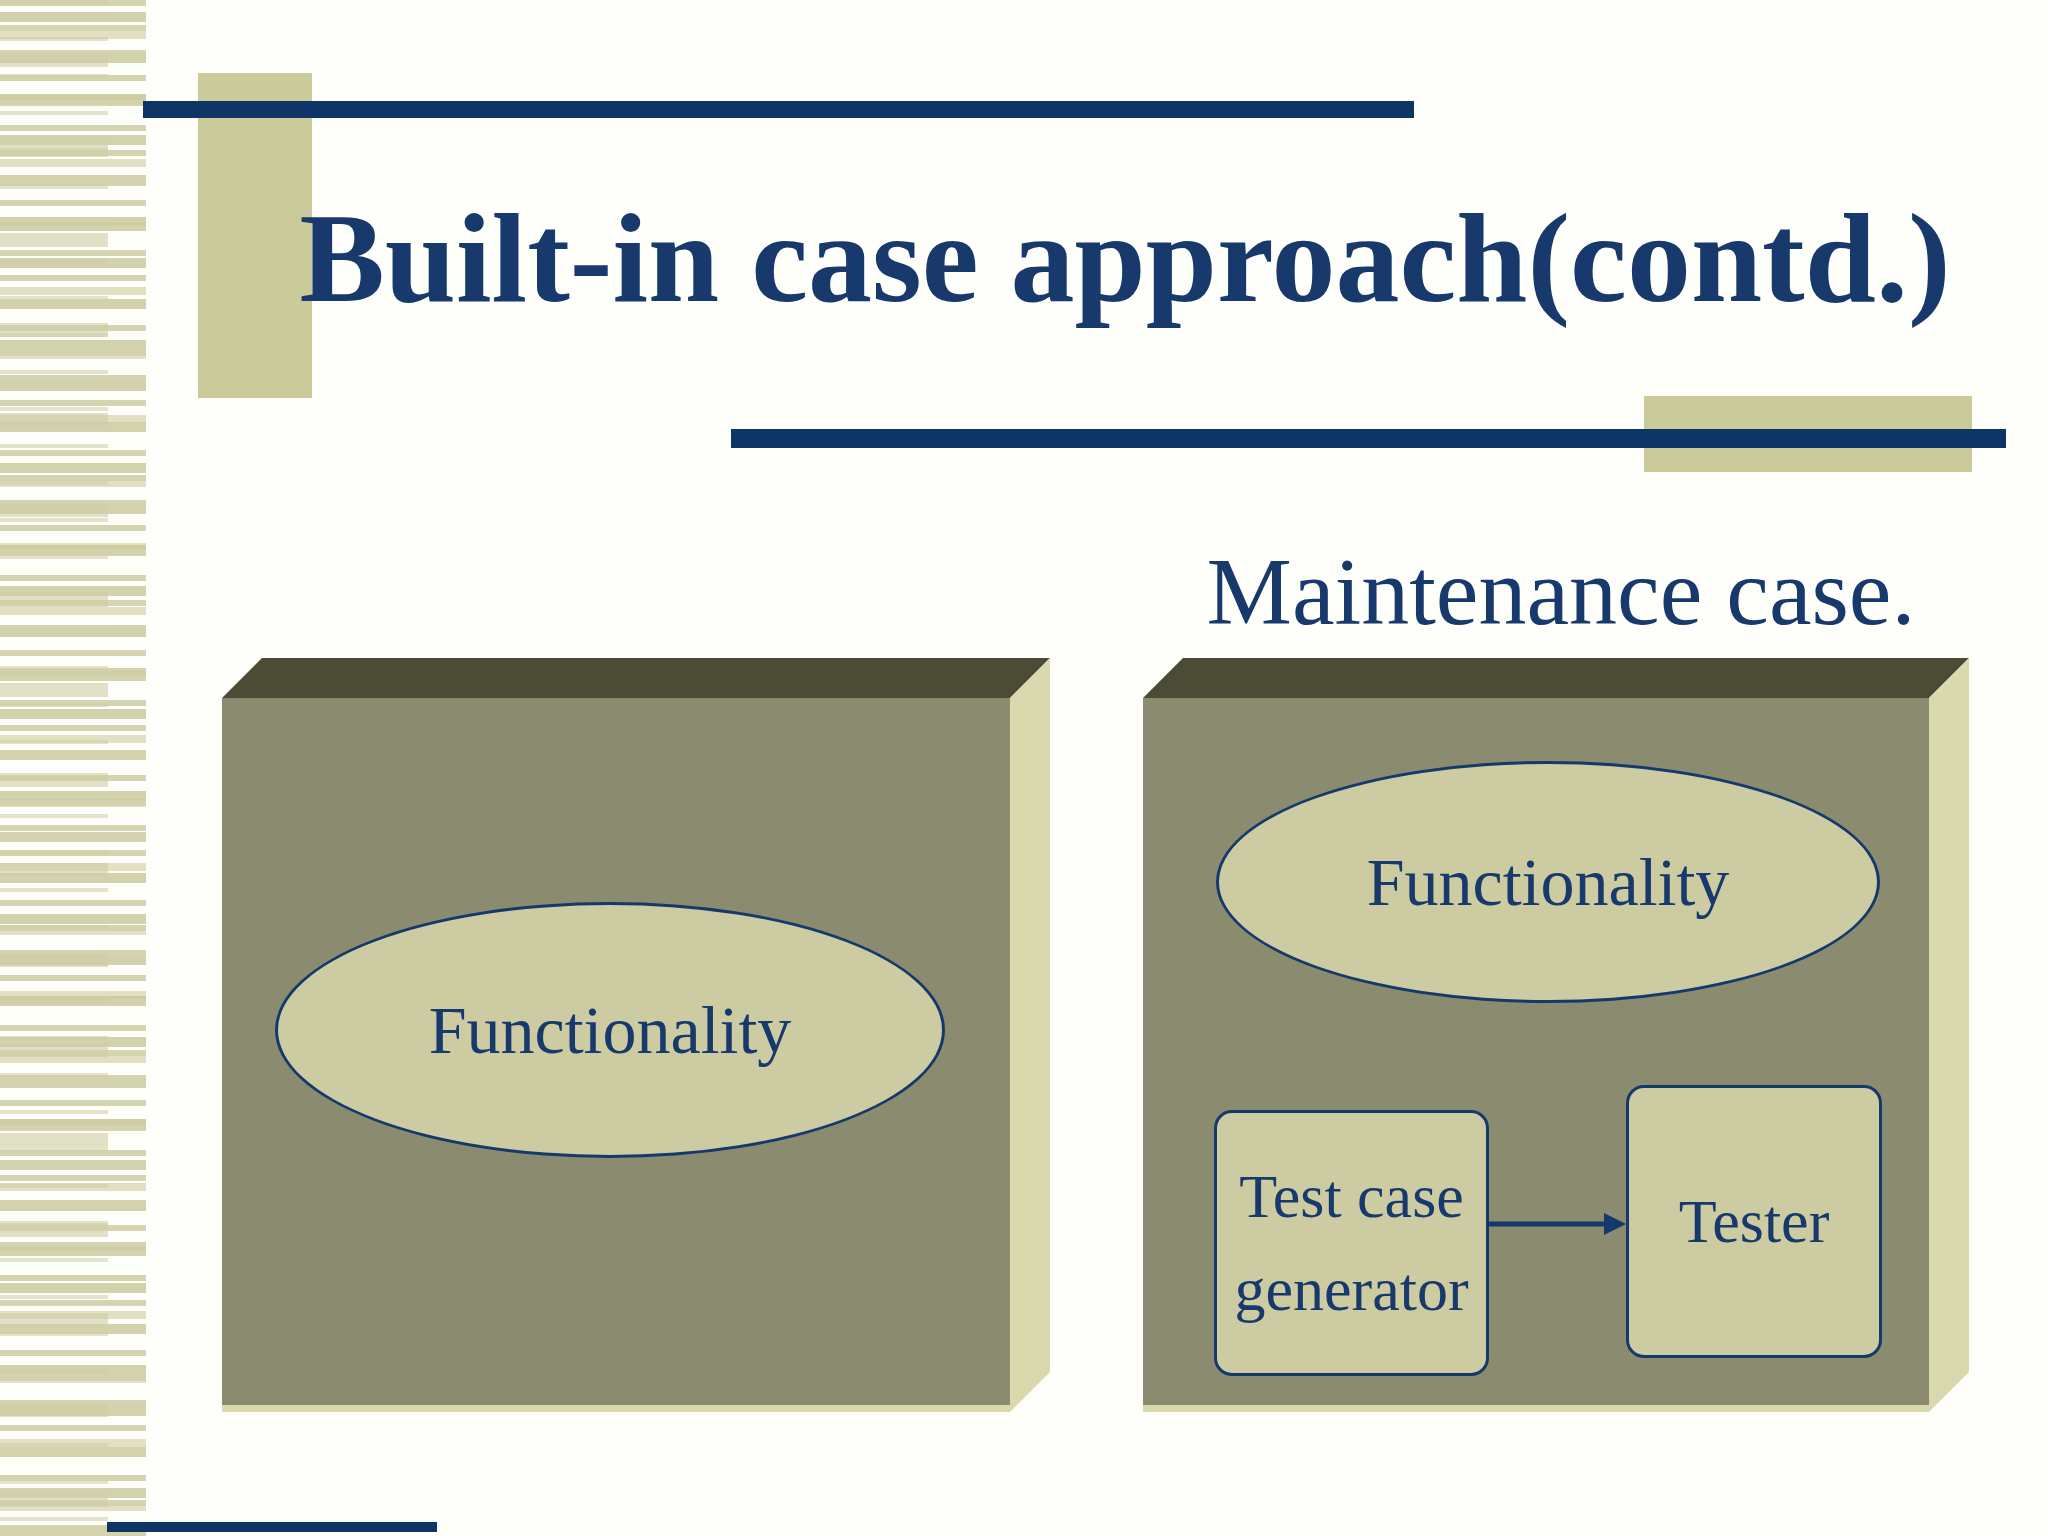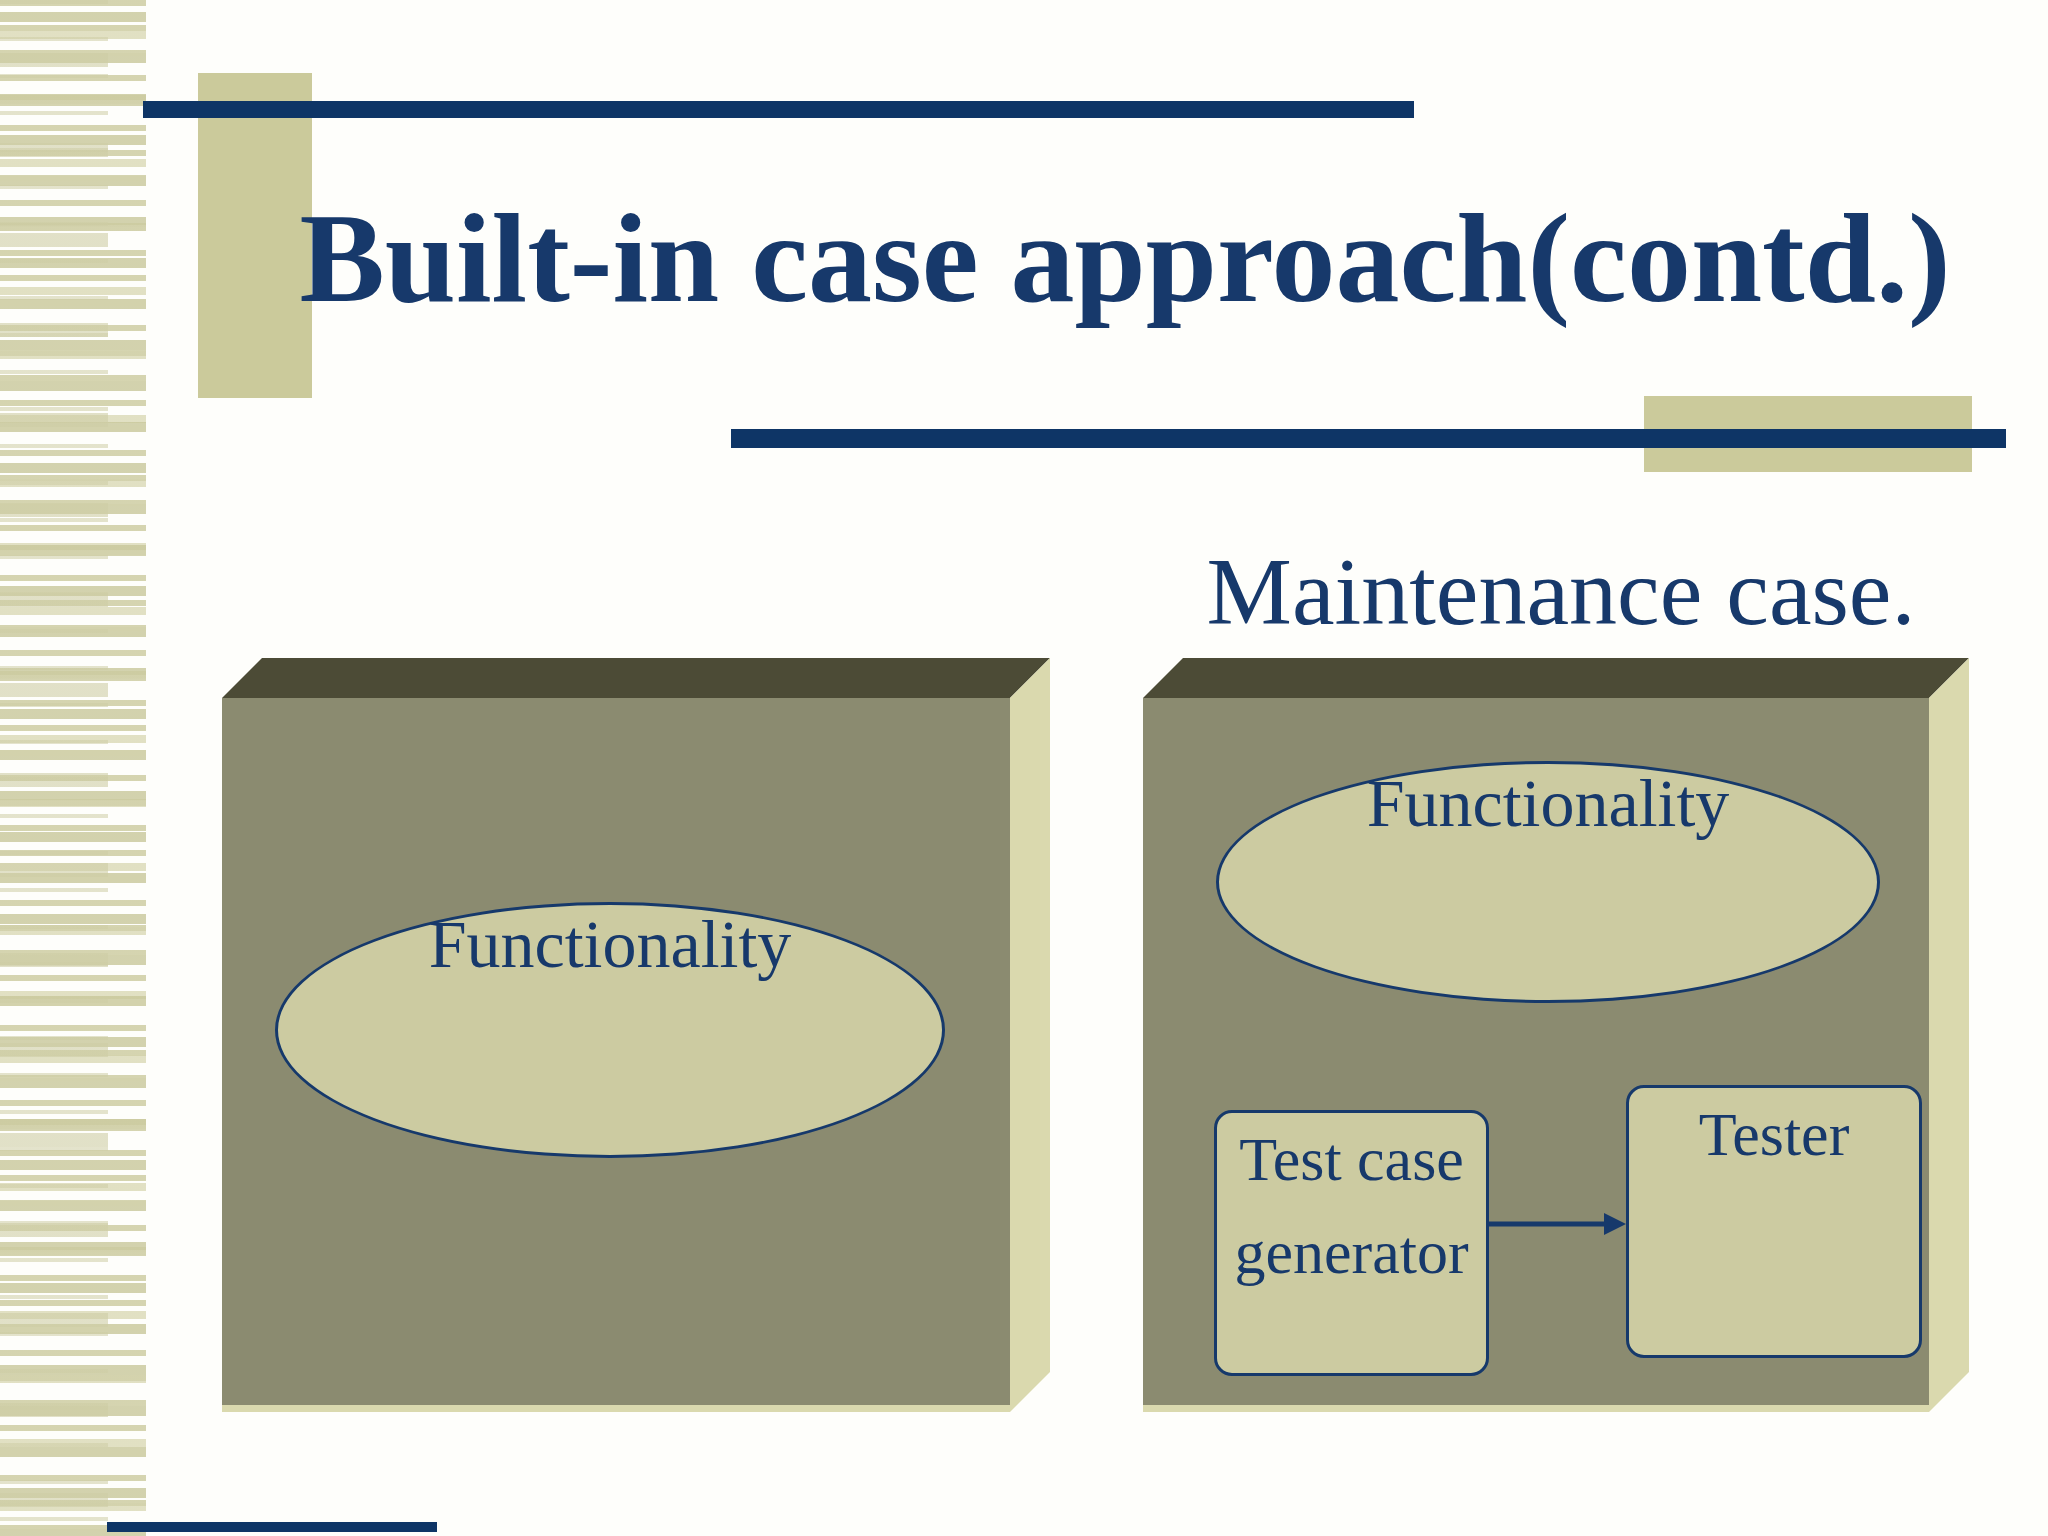--- a/index.html
+++ b/index.html
@@ -62,31 +62,31 @@
   .topface-right{left:1143px;width:826px;clip-path:polygon(40px 0,826px 0,786px 40px,0 40px);}
   .box-sideface{top:658px;width:40px;height:754px;background:var(--box-side,#DAD9AE);
     clip-path:polygon(40px 0,40px 714px,0 754px,0 40px);}
   .sideface-left{left:1010px;}
   .sideface-right{left:1929px;}
 
   
   .shape{
     background:var(--shape-fill,#CCCBA1);
     border:3px solid var(--shape-border,#16396B);
-    display:flex;justify-content:center;
+    display:flex;align-items:center;justify-content:center;
     color:var(--text-navy,#17396B);
     box-sizing:border-box;
     text-align:center;
   }
   .ellipse{border-radius:50%;font-size:68px;}
   .ellipse-left{left:275px;top:902px;width:670px;height:256px;}
   .ellipse-right{left:1216px;top:761px;width:664px;height:242px;}
   .rounded-rect{border-radius:18px;font-size:62px;line-height:1.5;}
   .rect-generator{left:1214px;top:1110px;width:275px;height:266px;}
-  .rect-tester{left:1626px;top:1085px;width:296px;height:273px;}
+  .rect-tester{left:1626px;top:1085px;width:256px;height:273px;}
 
   .arrow-svg{left:1489px;top:1204px;width:137px;height:40px;}
 </style>
 </head>
 <body>
 
 <div class="slide">
 
   <div class="abs stripes">
     <div class="stripes-inner"></div>

